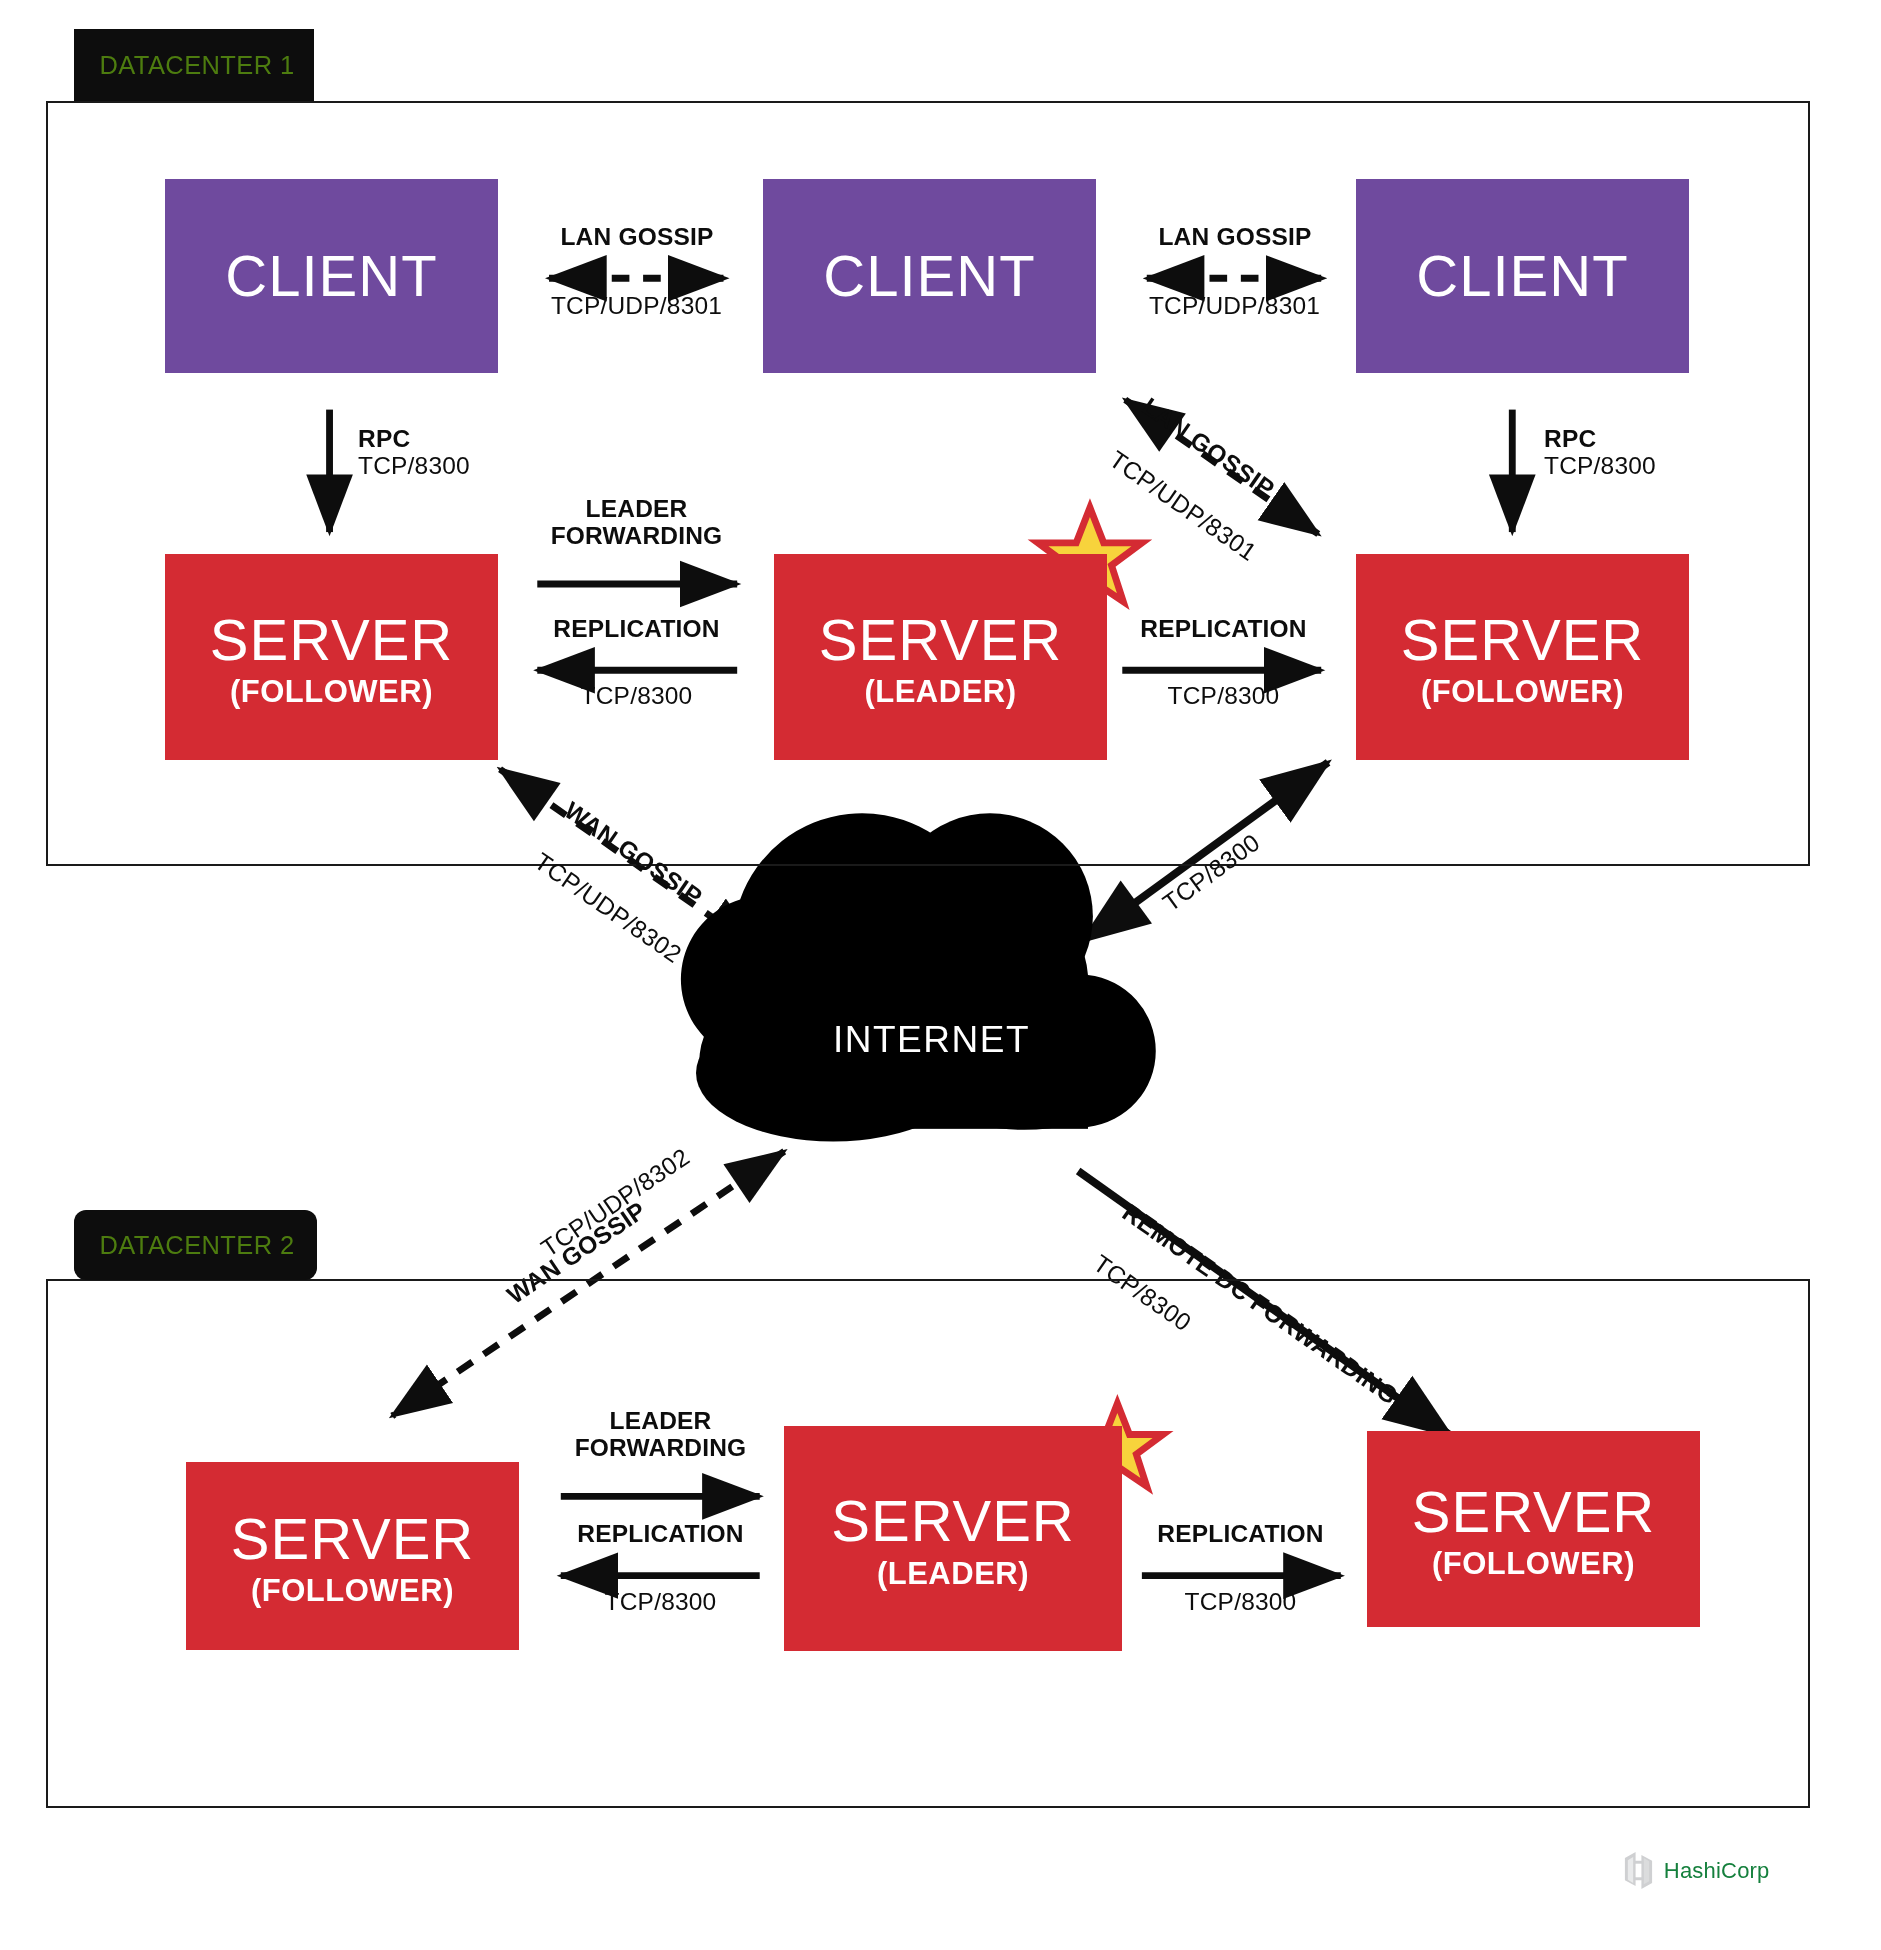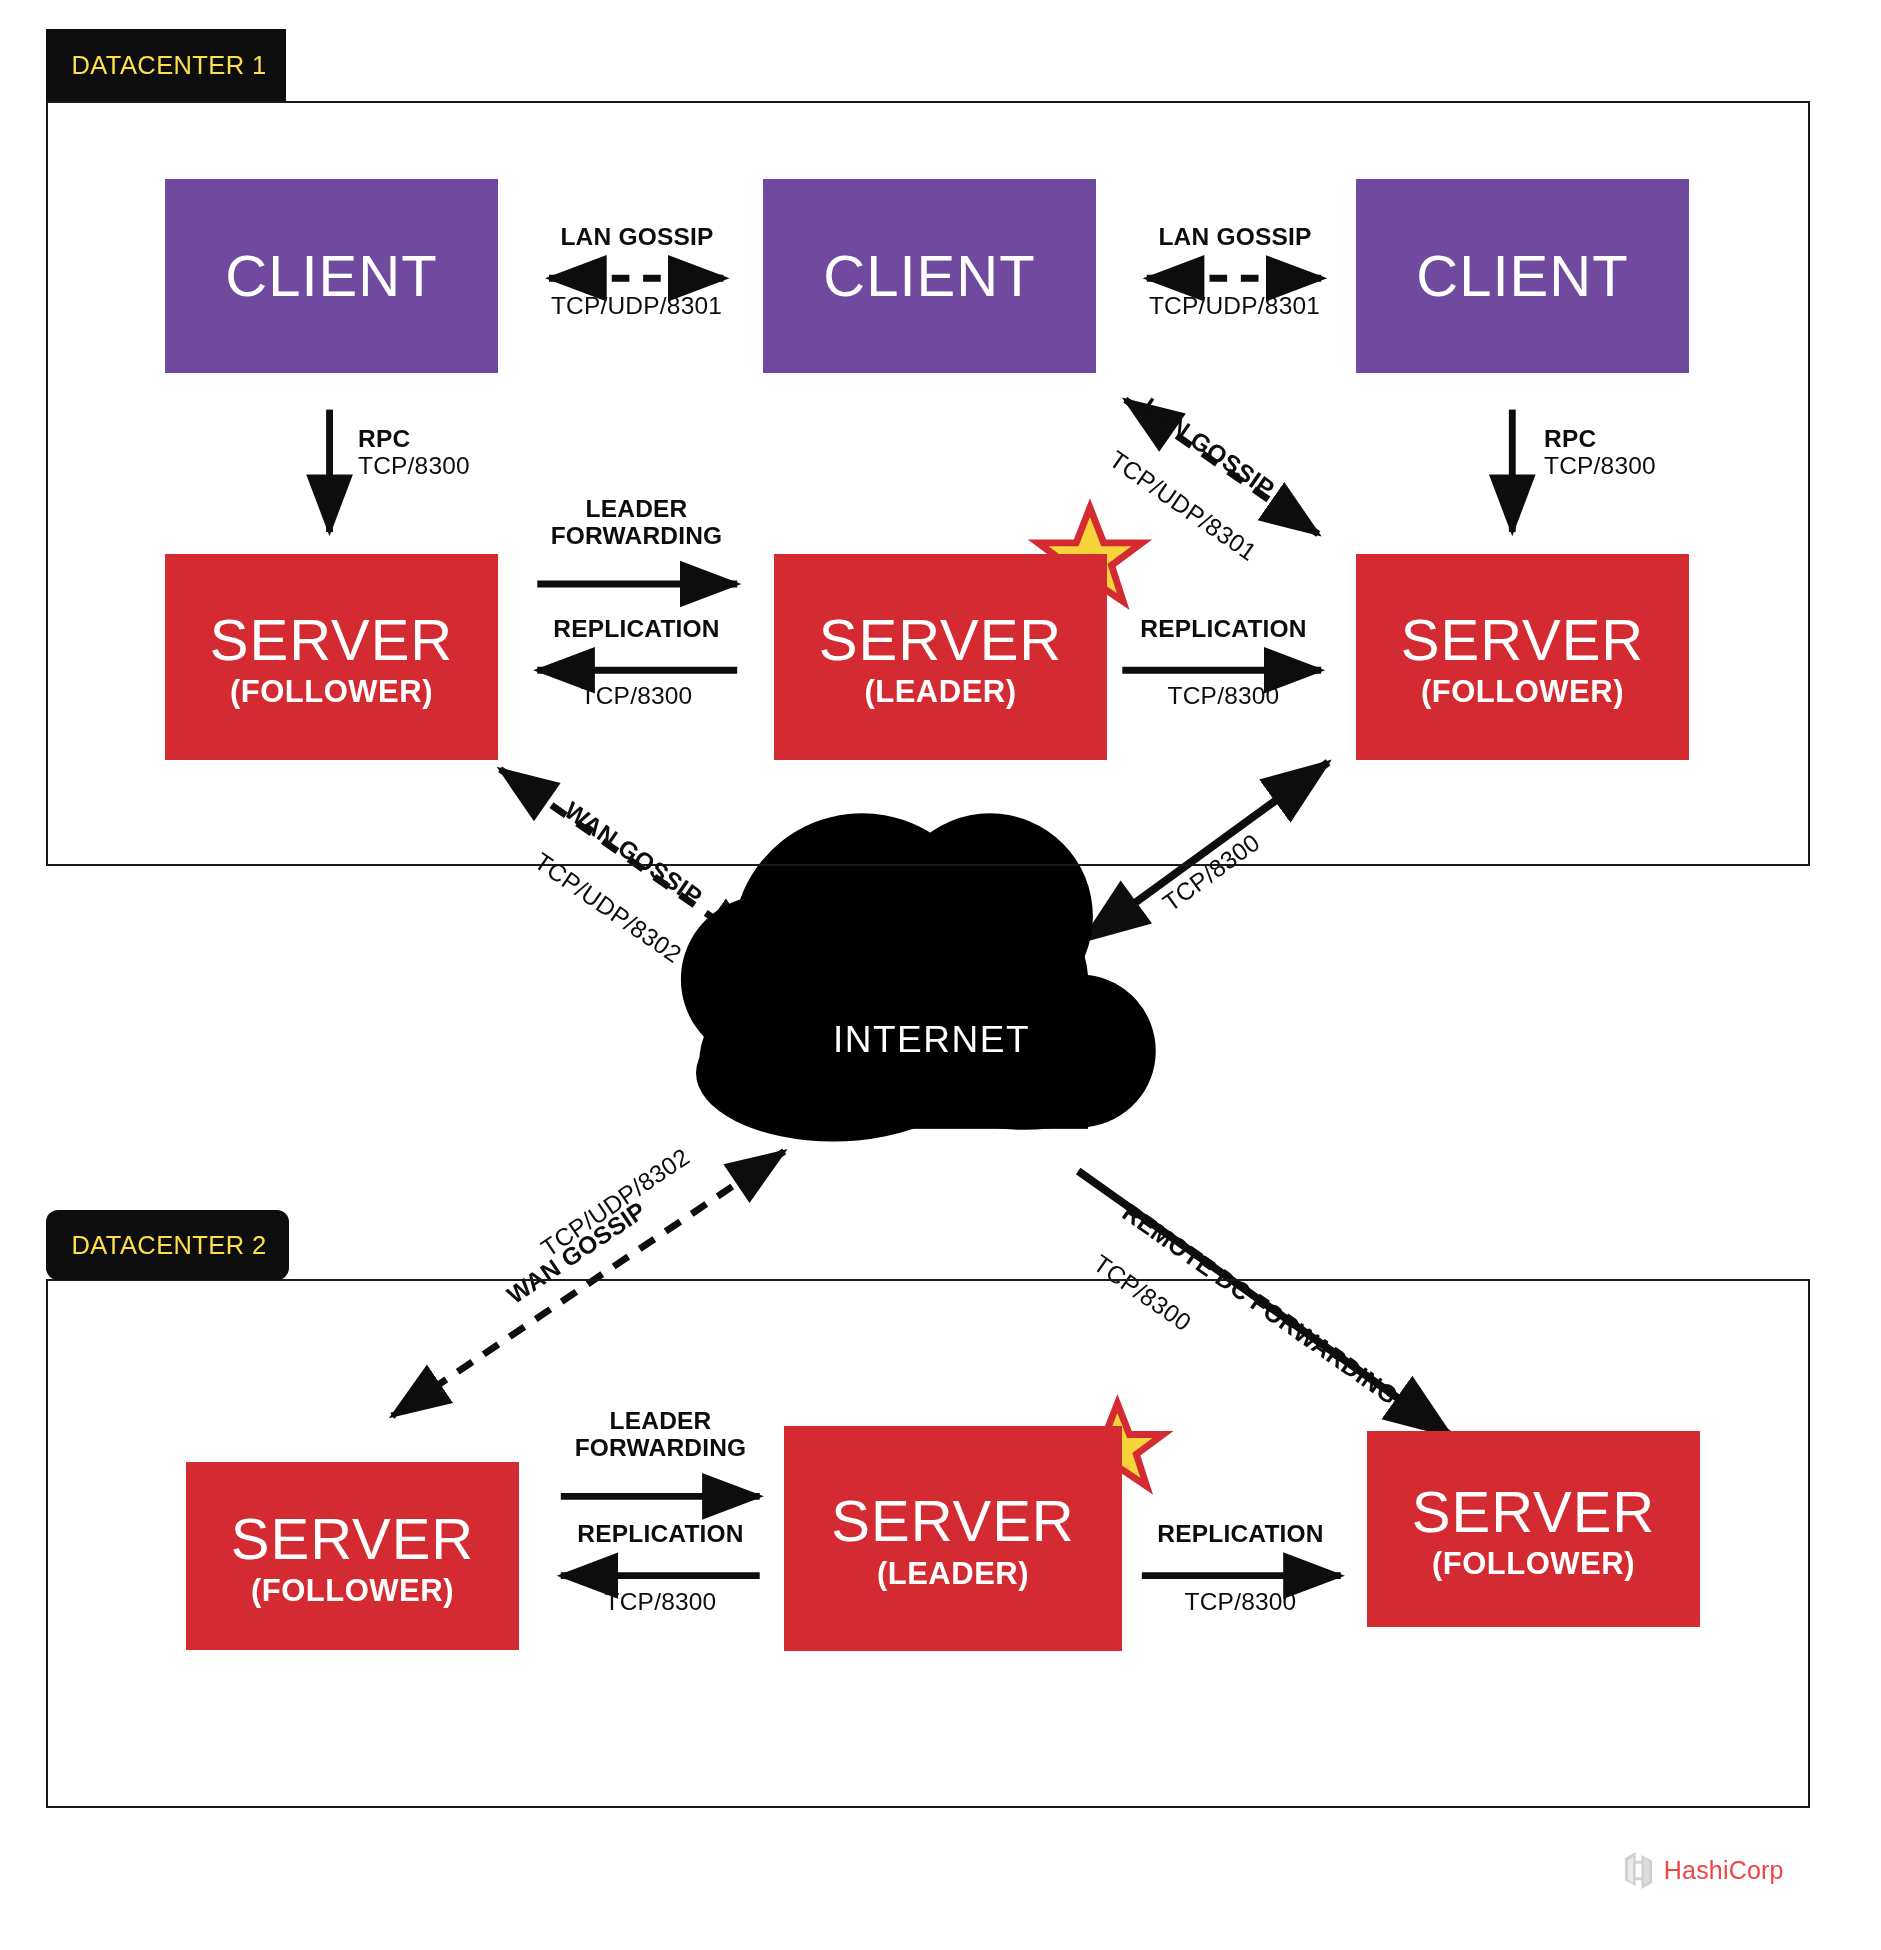--- a/index.html
+++ b/index.html
@@ -26,28 +26,29 @@
   
   .dc-frame {
     position: absolute;
     border: 2.9px solid #1a1a1a;
     background: transparent;
     box-sizing: border-box;
   }
   .dc-tab {
     position: absolute;
     background: #0d0d0d;
-    color: #fde047;
+    color: #4d7c0f;
     font-size: 25.5px;
     letter-spacing: 0.4px;
     font-weight: 400;
     display: flex;
     align-items: center;
     padding-left: 25.5px;
     box-sizing: border-box;
+    margin-left: 28px;
   }
 
   
   .node {
     position: absolute;
     display: flex;
     flex-direction: column;
     align-items: center;
     justify-content: center;
     color: #ffffff;
@@ -120,22 +121,22 @@
   }
 
   
   #brand {
     position: absolute;
     display: flex;
     align-items: center;
     gap: 8.8px;
   }
   #brand .wordmark {
-    color: #ef4444;
-    font-size: 25px;
+    color: #15803d;
+    font-size: 22px;
     font-weight: 400;
     letter-spacing: 0.2px;
   }
 </style>
 </head>
 <body>
 
 <div id="canvas">
 
   <svg class="layer" viewBox="0 0 1920 1990">

